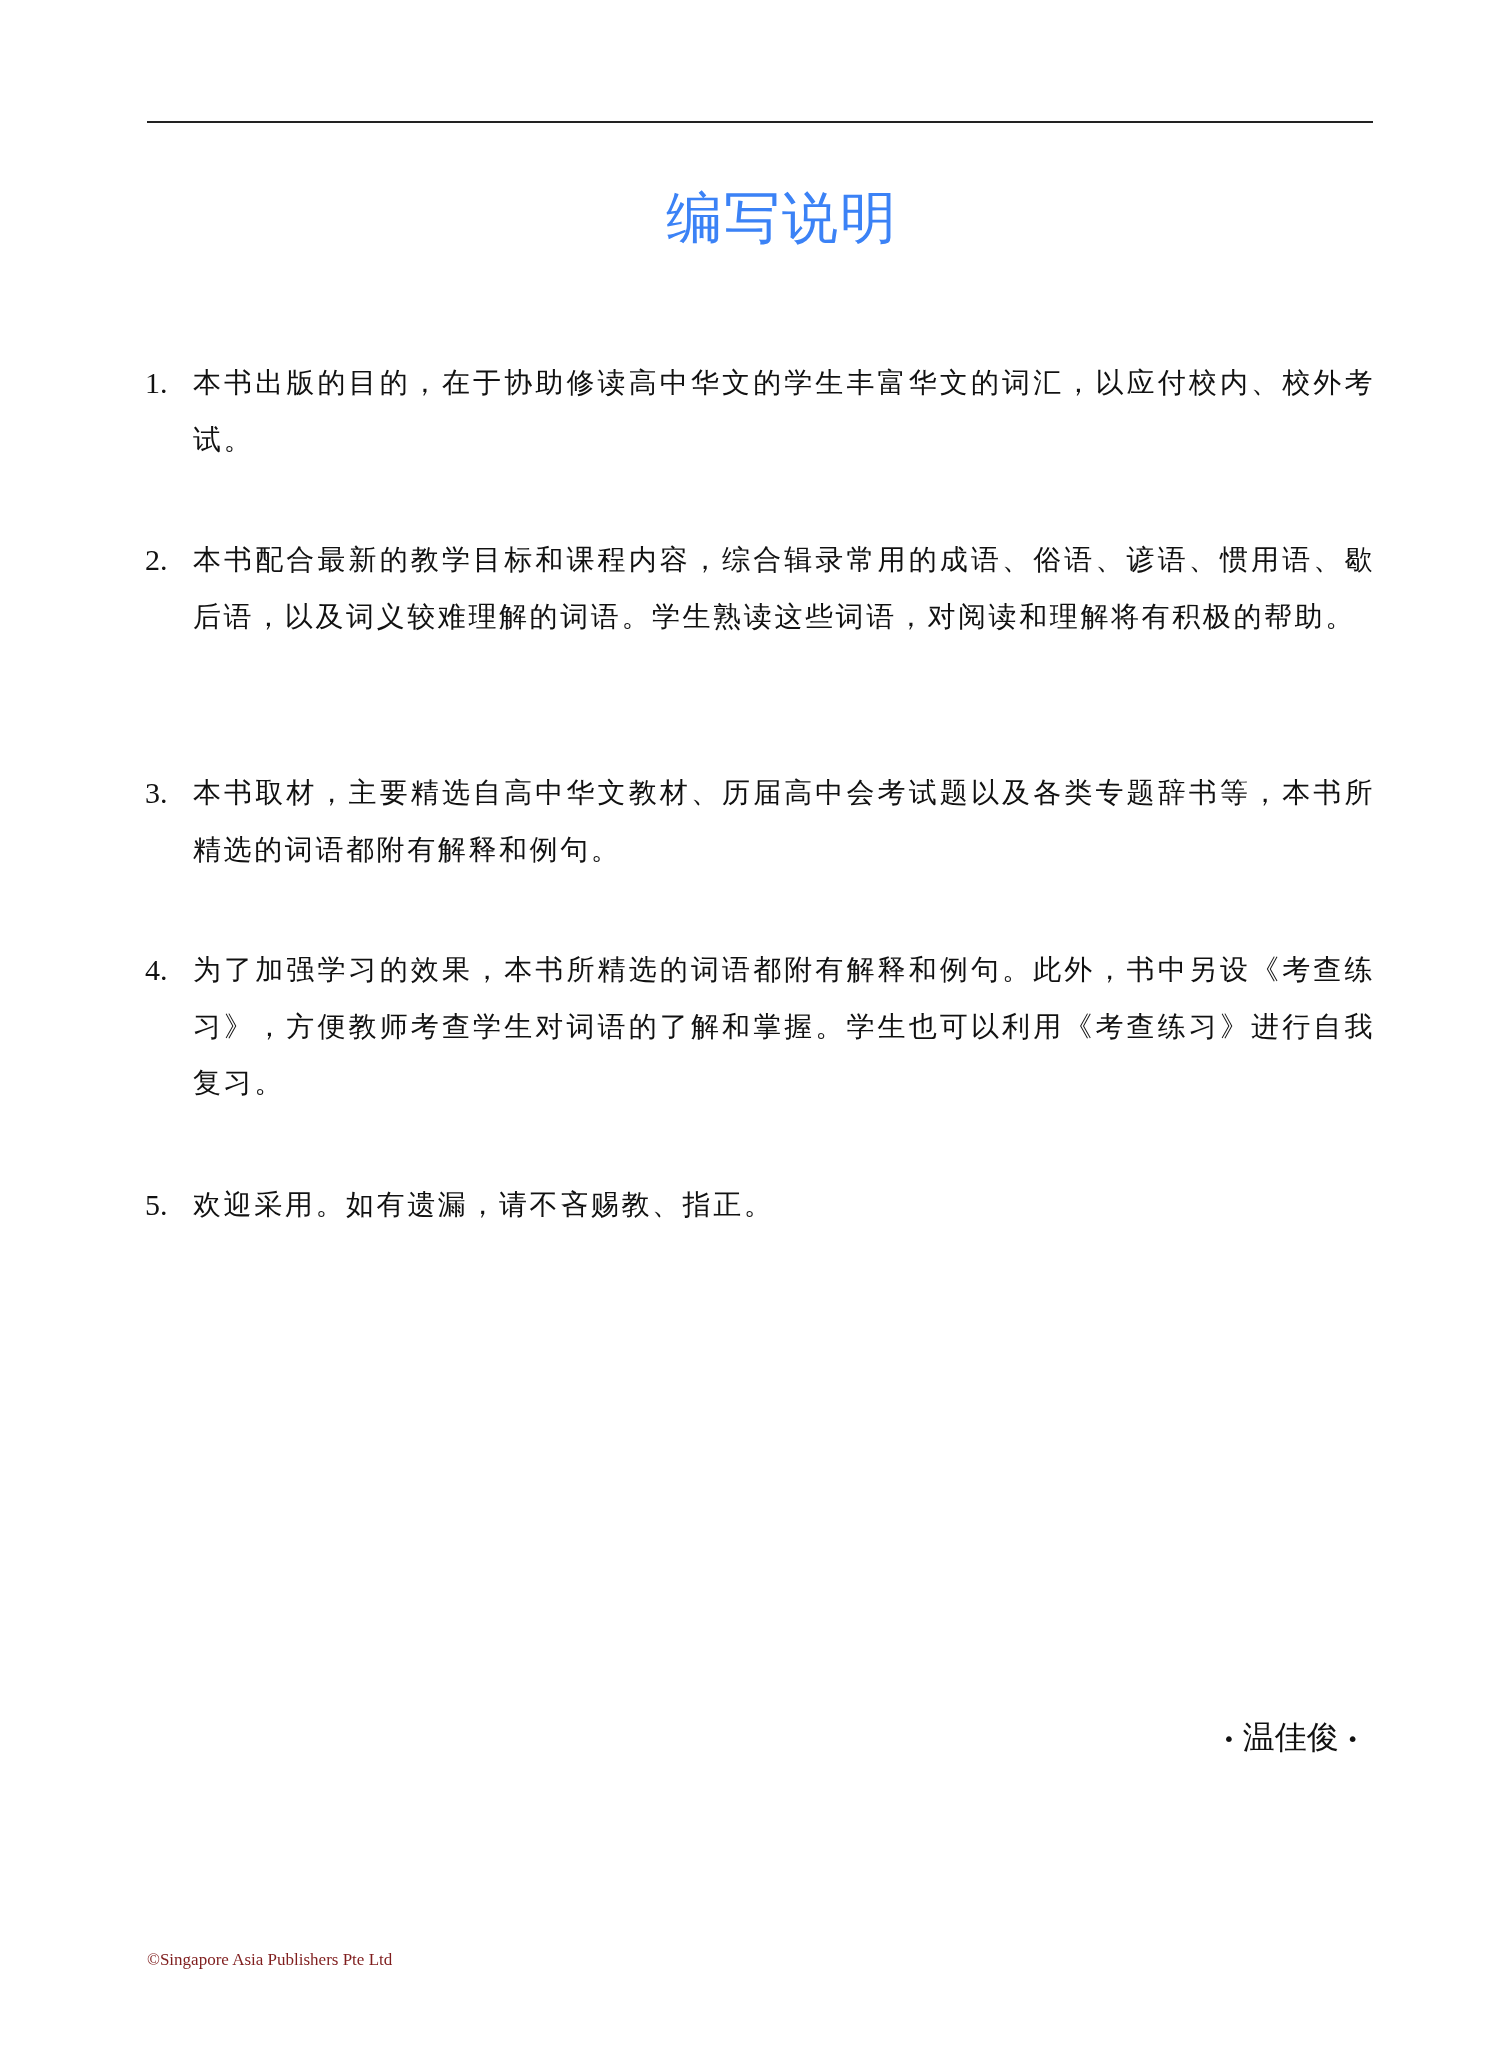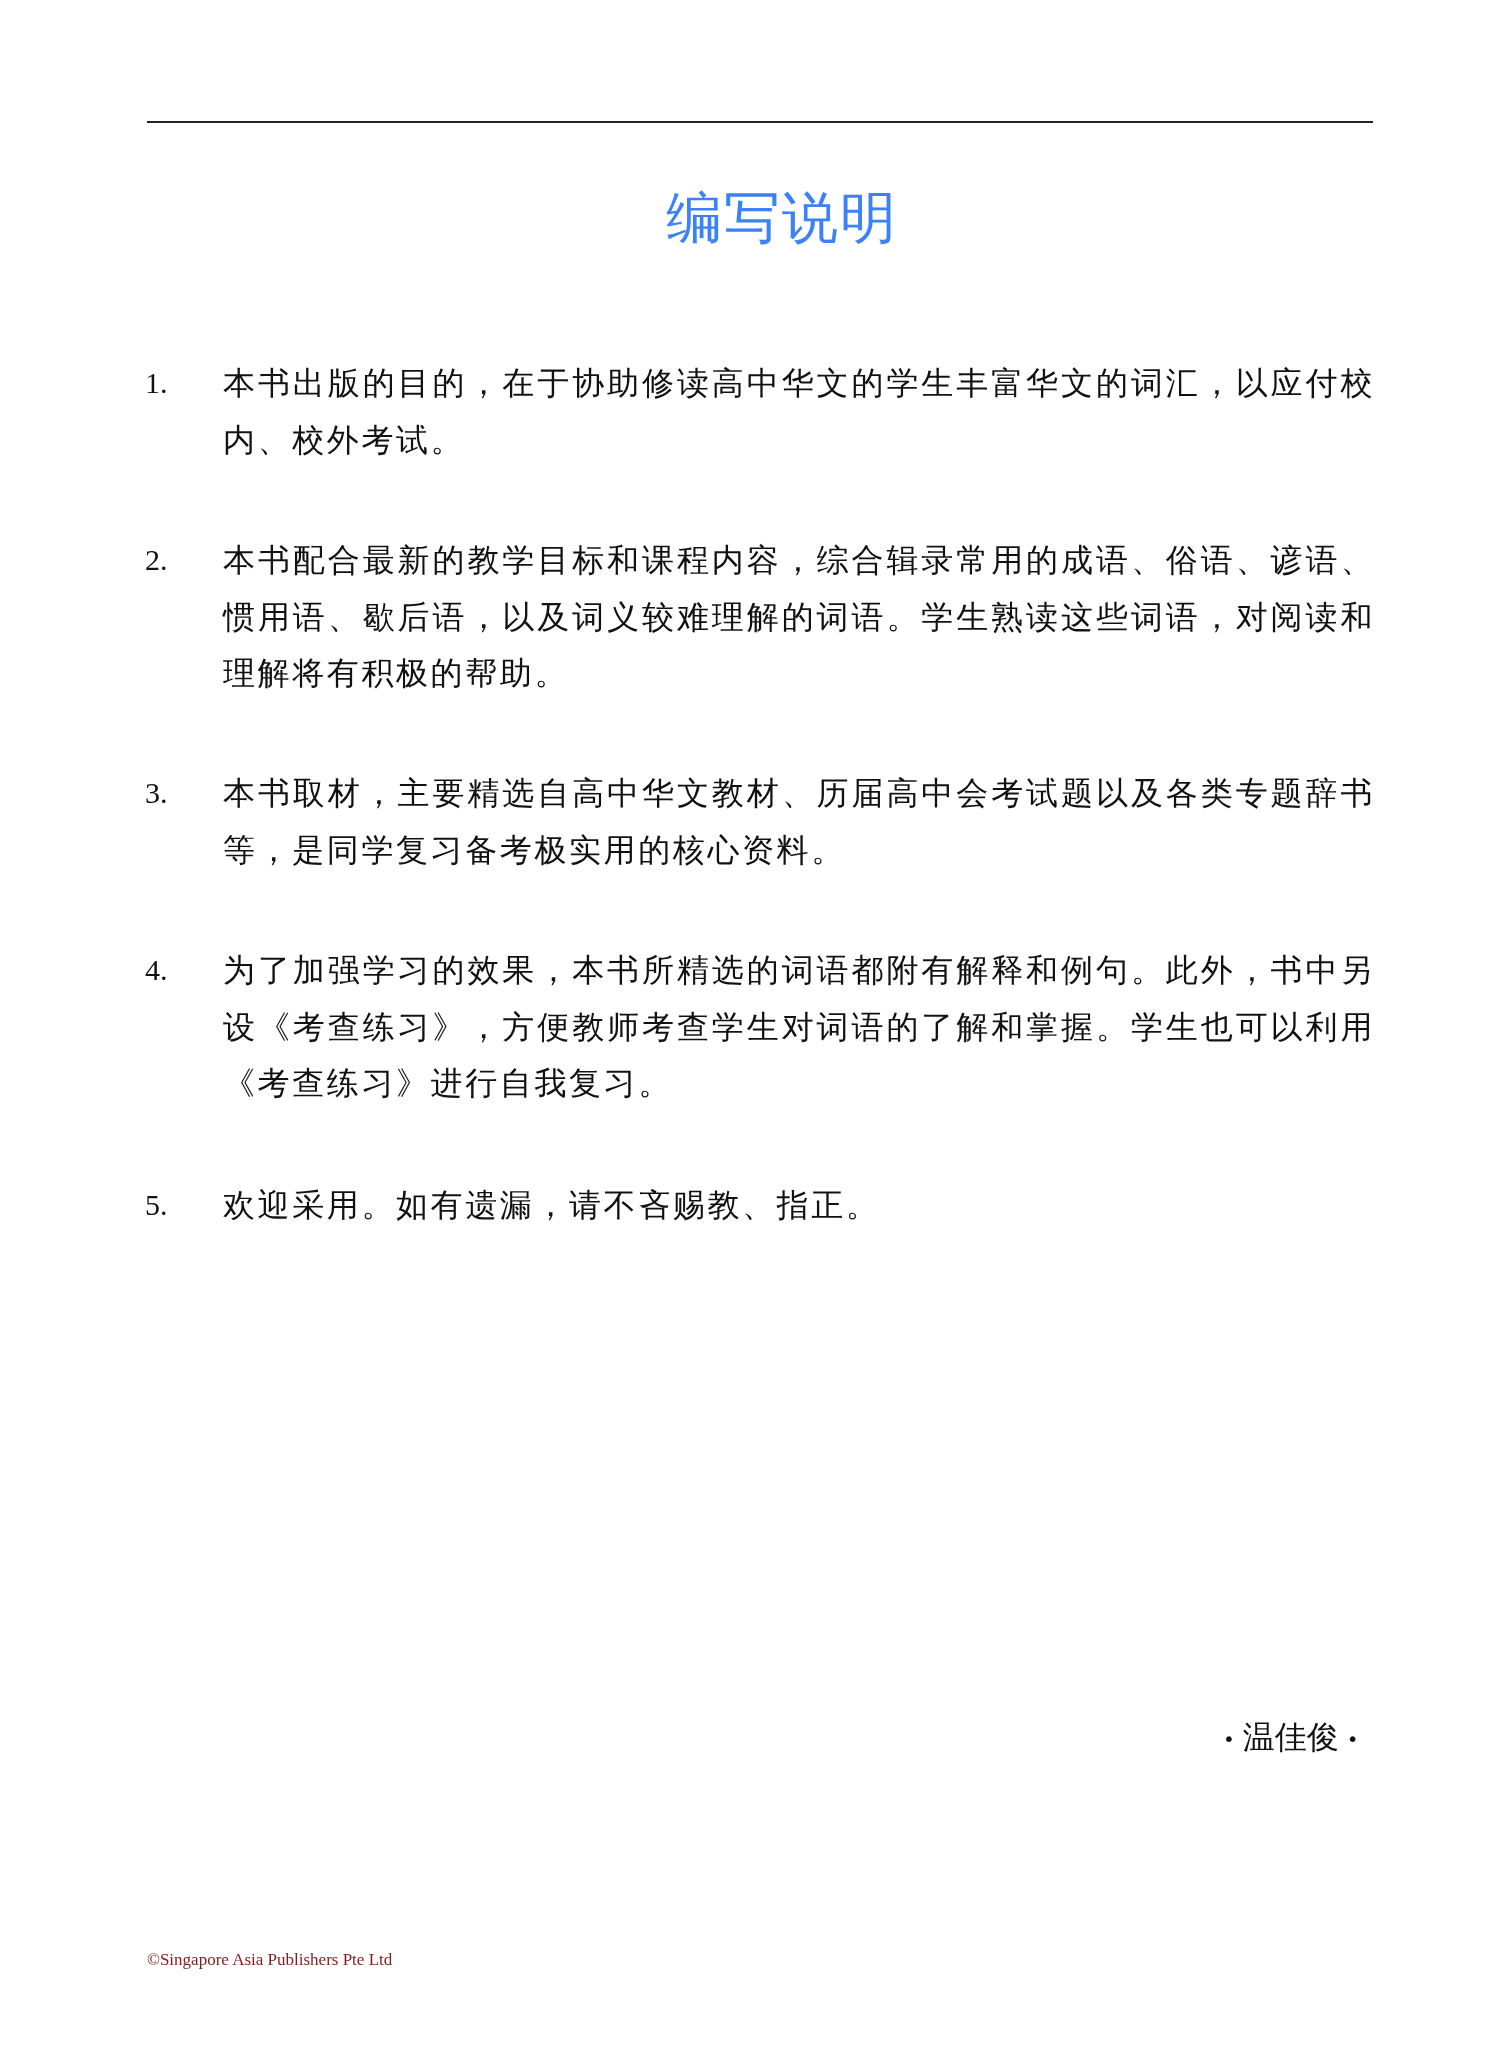--- a/index.html
+++ b/index.html
@@ -6,21 +6,21 @@
   body { width: 1500px; height: 2048px; position: relative; overflow: hidden;
          font-family: "DejaVu Serif", "Liberation Serif", serif; color: #111; }
   .rule { position: absolute; left: 147px; top: 121px; width: 1226px; height: 0;
           border-top: 2px solid #222; }
   .title { position: absolute; left: 0; width: 1500px; top: 178px; text-align: center;
            font-family: "DejaVu Sans", "Liberation Sans", sans-serif; font-size: 56px;
            letter-spacing: 2px; color: #3b82f6; line-height: 80px; padding-left: 32px; }
   .item { position: absolute; left: 145px; width: 1230px; }
   .item .num { position: absolute; left: 0; top: 0; font-size: 30px; line-height: 56.5px;
                font-family: "Liberation Serif", "DejaVu Serif", serif; }
-  .item .text { margin-left: 78px; font-size: 32px; line-height: 56.5px;
+  .item .text { margin-left: 48px; font-size: 28px; line-height: 56.5px;
                 letter-spacing: 2.6px; text-align: justify; font-family: Liberation Serif, serif; }
   .sig { position: absolute; left: 1215px; top: 1668px; font-size: 32px;
          font-family: "DejaVu Sans", "Liberation Sans", sans-serif; line-height: 50px; margin-top: 44px; }
   .sig .dot { font-size: 20px; vertical-align: middle; padding: 0 8px; }
   .footer { position: absolute; left: 147px; top: 1950px; font-size: 17px;
             font-family: "Liberation Serif", "DejaVu Serif", serif; color: #7f1d1d; }
 </style>
 </head>
 <body>
 
@@ -33,21 +33,21 @@
   <div class="text">本书出版的目的，在于协助修读高中华文的学生丰富华文的词汇，以应付校内、校外考试。</div>
 </div>
 
 <div class="item" style="top:532px;">
   <span class="num">2.</span>
   <div class="text">本书配合最新的教学目标和课程内容，综合辑录常用的成语、俗语、谚语、惯用语、歇后语，以及词义较难理解的词语。学生熟读这些词语，对阅读和理解将有积极的帮助。</div>
 </div>
 
 <div class="item" style="top:765px;">
   <span class="num">3.</span>
-  <div class="text">本书取材，主要精选自高中华文教材、历届高中会考试题以及各类专题辞书等，是同学复习备考极实用的核心资料。</div>
+  <div class="text">本书取材，主要精选自高中华文教材、历届高中会考试题以及各类专题辞书等，本书所精选的词语都附有解释和例句。</div>
 </div>
 
 <div class="item" style="top:942px;">
   <span class="num">4.</span>
   <div class="text">为了加强学习的效果，本书所精选的词语都附有解释和例句。此外，书中另设《考查练习》，方便教师考查学生对词语的了解和掌握。学生也可以利用《考查练习》进行自我复习。</div>
 </div>
 
 <div class="item" style="top:1177px;">
   <span class="num">5.</span>
   <div class="text">欢迎采用。如有遗漏，请不吝赐教、指正。</div>

